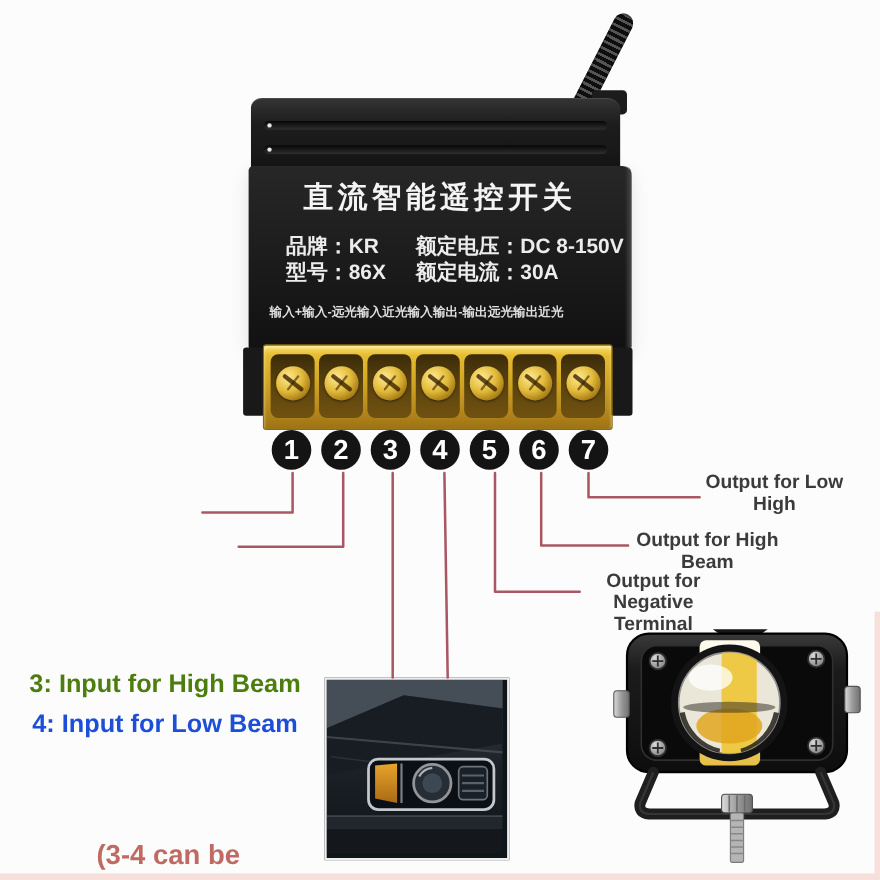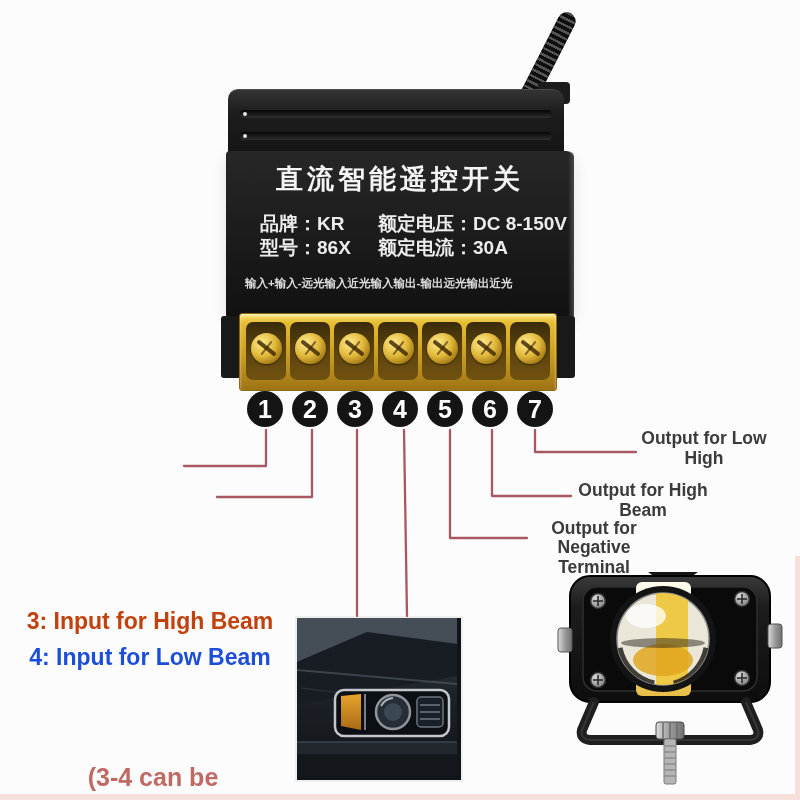--- a/index.html
+++ b/index.html
@@ -158,21 +158,21 @@
   </svg>
 
   <div class="callout c-low">Output for Low
 High</div>
   <div class="callout c-high">Output for High
 Beam</div>
   <div class="callout c-neg">Output for
 Negative
 Terminal</div>
 
-  <div class="redhead rh1" style="color: #c2410c;">3: Input for High Beam</div>
+  <div class="redhead rh1" style="color: #4d7c0f;">3: Input for High Beam</div>
   <div class="redhead rh2" style="color: #1d4ed8;">4: Input for Low Beam</div>
   <div class="note" style="color: rgb(191, 106, 98);">(3-4 can be unconnected)</div>
 
   <div class="car-photo">
     <svg width="160" height="158" viewBox="0 0 160 158">
       <defs>
         <linearGradient id="carbg" x1="0" y1="0" x2="0" y2="1">
           <stop offset="0" stop-color="#3d444d"></stop>
             <stop offset="0.5" stop-color="#1c2127"></stop>
             <stop offset="1" stop-color="#101418"></stop>

